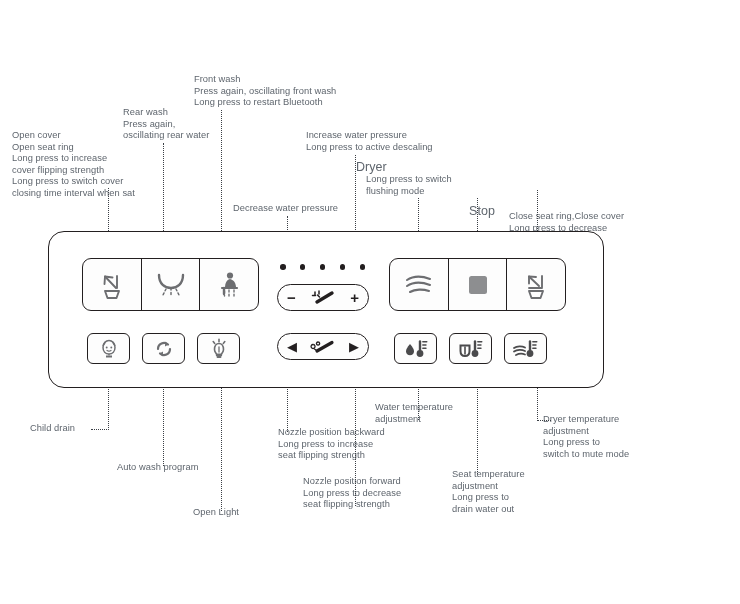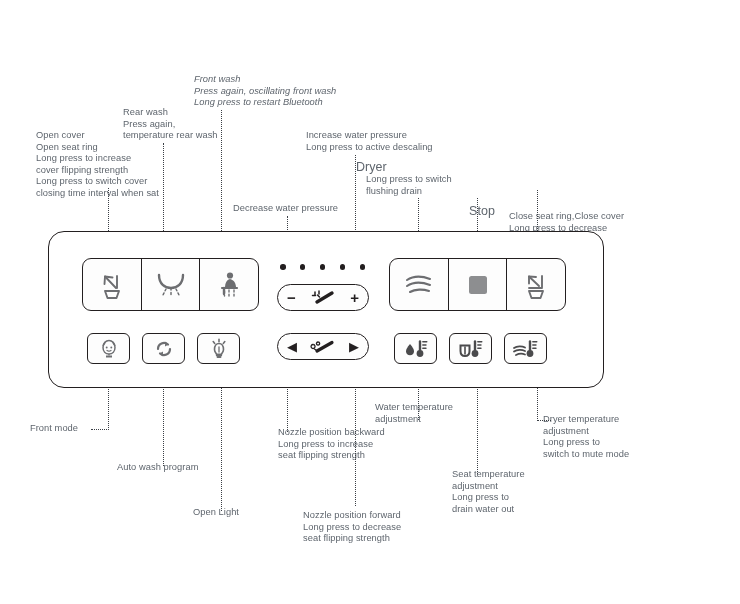--- a/index.html
+++ b/index.html
@@ -118,61 +118,61 @@
     font-size: 15px;
     line-height: 1;
     color: #231f20;
     font-family: "Liberation Sans", sans-serif;
     font-weight: bold;
   }
 </style>
 </head>
 <body>
 
-<div class="callout" style="left:36px; top:130px; width:180px;">Open cover
+<div class="callout" style="left:12px; top:130px; width:180px;">Open cover
 Open seat ring
 Long press to increase
 cover flipping strength
 Long press to switch cover
 closing time interval when sat</div>
 
 <div class="callout" style="left:123px; top:107px; width:160px;">Rear wash
 Press again,
-temperature rear wash</div>
-
-<div class="callout" style="left:194px; top:74px; width:260px;font-style:italic;">Front wash
+oscillating rear water</div>
+
+<div class="callout" style="left:194px; top:74px; width:260px;">Front wash
 Press again, oscillating front wash
 Long press to restart Bluetooth</div>
 
 <div class="callout" style="left:233px; top:203px; width:180px;">Decrease water pressure</div>
 
 <div class="callout" style="left:306px; top:130px; width:230px;">Increase water pressure
 Long press to active descaling</div>
 
 <div class="callout big" style="left:356px; top:160px; width:90px;">Dryer</div>
 <div class="callout" style="left:366px; top:174px; width:120px;">Long press to switch
-flushing drain</div>
+flushing mode</div>
 
 <div class="callout big" style="left:469px; top:180px; width:60px;margin-top:24px;">Stop</div>
 
 <div class="callout" style="left:509px; top:163px; width:215px;margin-top:48px;">Close seat ring,Close cover
 Long press to decrease
 cover flipping strength</div>
 
-<div class="callout" style="left:30px; top:423px; width:80px;">Front mode</div>
+<div class="callout" style="left:30px; top:423px; width:80px;">Child drain</div>
 
 <div class="callout" style="left:117px; top:462px; width:140px;">Auto wash program</div>
 
 <div class="callout" style="left:193px; top:507px; width:100px;">Open Light</div>
 
 <div class="callout" style="left:237px; top:427px; width:190px;margin-left:41px;">Nozzle position backward
 Long press to increase
 seat flipping strength</div>
 
-<div class="callout" style="left:303px; top:510px; width:190px;">Nozzle position forward
+<div class="callout" style="left:303px; top:476px; width:190px;">Nozzle position forward
 Long press to decrease
 seat flipping strength</div>
 
 <div class="callout" style="left:375px; top:402px; width:150px;">Water temperature
 adjustment</div>
 
 <div class="callout" style="left:452px; top:469px; width:150px;">Seat temperature
 adjustment
 Long press to
 drain water out</div>

